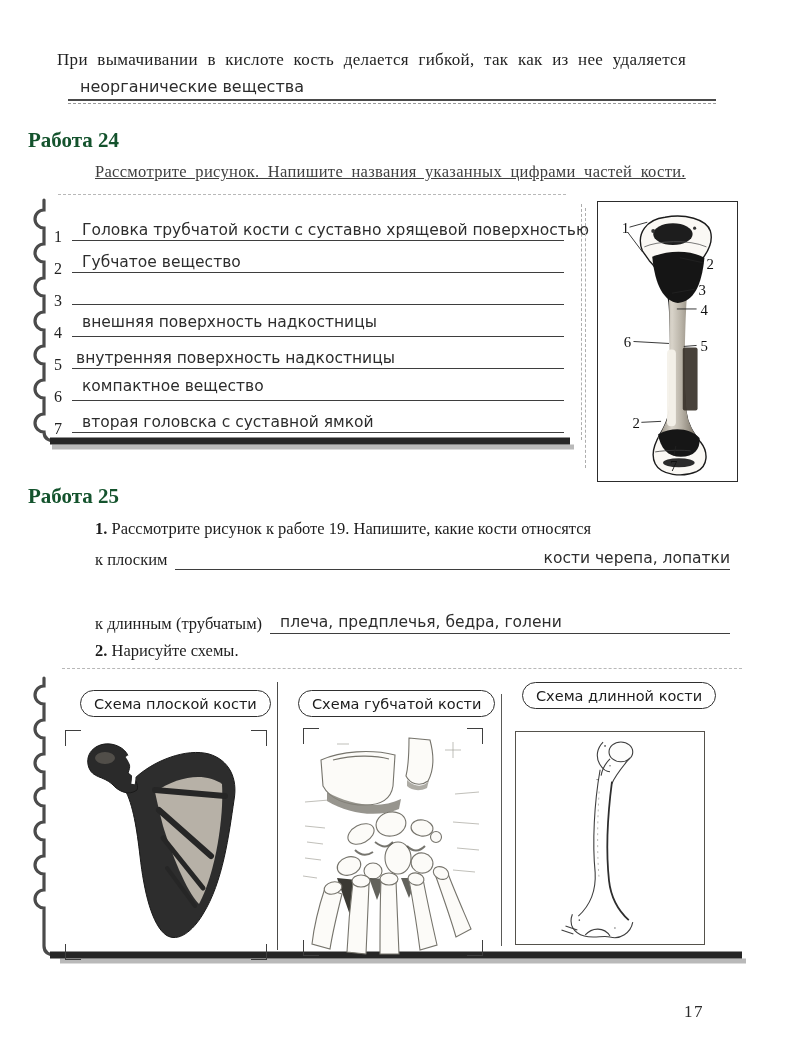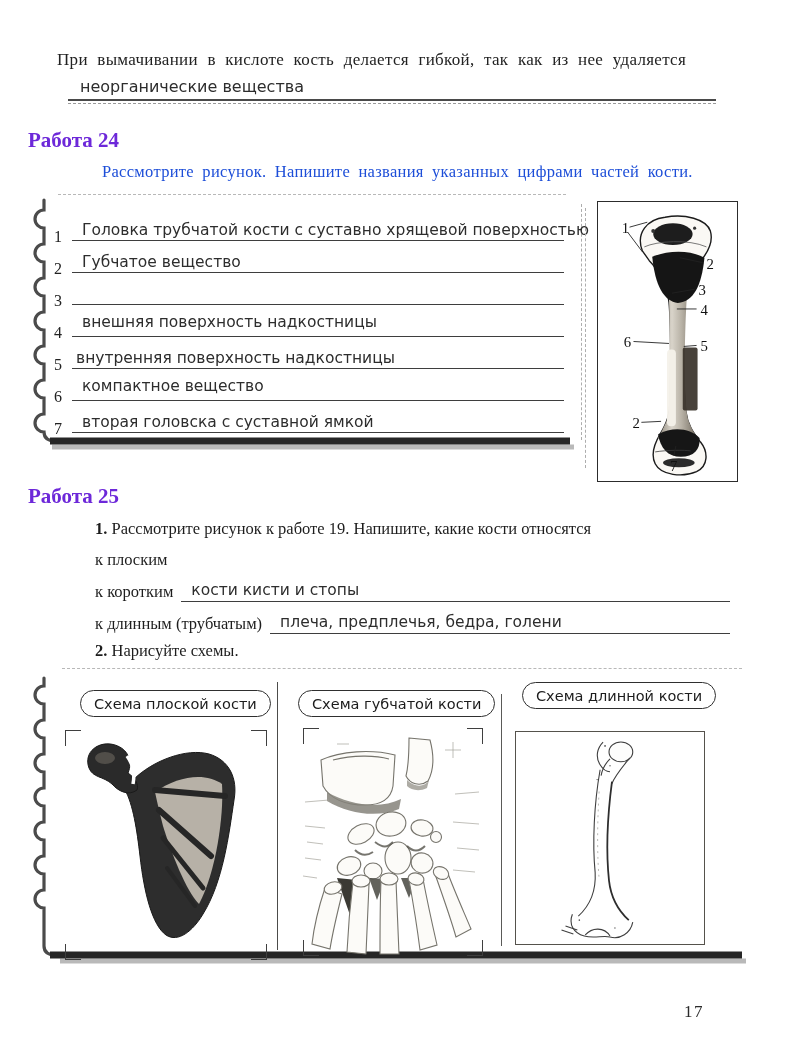--- a/index.html
+++ b/index.html
@@ -7,22 +7,22 @@
         font-family:"Liberation Serif",serif;color:#1f1f1f;}
   .serif{font-family:"Liberation Serif",serif;}
   .hand{font-family:"DejaVu Sans",sans-serif;color:#2d2d2d;}
   .abs{position:absolute;}
   
   #intro-line{left:57px;top:50px;width:680px;font-size:17px;letter-spacing:.3px;word-spacing:5px;color:#222;}
   #intro-ans{left:80px;top:77px;font-size:16px;}
   #intro-underline{left:68px;top:99px;width:648px;border-bottom:2px solid #4a4a4a;}
   #intro-underline2{left:68px;top:103px;width:648px;border-bottom:1px dashed #9a9a9a;}
   
-  .work-title{left:28px;font-size:21px;font-weight:bold;color:#6d28d9;}
-  .instr{left:102px;font-size:16.5px;letter-spacing:.3px;word-spacing:4px;color:#1d4ed8;}
+  .work-title{left:28px;font-size:21px;font-weight:bold;color:#14532d;}
+  .instr{left:95px;font-size:16.5px;letter-spacing:.3px;word-spacing:4px;color:#404040;text-decoration:underline;}
   
   .panel{position:absolute;}
   .panel svg.edge{position:absolute;left:0;top:0;}
   .topdash{position:absolute;border-top:1.5px dashed #b8b8b8;}
   
   .a-row{position:absolute;left:36px;width:510px;height:24px;}
   .a-num{position:absolute;left:0;bottom:-5px;font-size:16px;color:#222;}
   .a-line{position:absolute;left:18px;right:0;bottom:0;border-bottom:1.9px solid #3e3e3e;}
   .a-text{position:absolute;left:28px;bottom:2px;font-size:15.5px;white-space:nowrap;}
   
@@ -155,24 +155,21 @@
       <text class="fig-num" x="35" y="228">2</text>
       <text class="fig-num" x="73" y="271">7</text>
     </svg>
   </div>
 
   <div class="abs work-title" style="top:484px;">Работа 25</div>
   <div class="task" style="top:519px;"><b>1.</b><span> Рассмотрите рисунок к работе 19. Напишите, какие кости относятся</span></div>
 
   <div class="f-row serif" style="top:546px;text-align:right;">
     <span class="f-label">к плоским</span>
-  </div>
-  <div class="f-row serif" style="top:578px;">
-    <span class="f-label">к коротким</span>
-    <span class="f-ans">кости кисти и стопы</span>
+    <span class="f-ans">кости черепа, лопатки</span>
   </div>
   <div class="f-row serif" style="top:610px;">
     <span class="f-label">к длинным (трубчатым)</span>
     <span class="f-ans">плеча, предплечья, бедра, голени</span>
   </div>
   <div class="task" style="top:641px;"><b>2.</b><span> Нарисуйте схемы.</span></div>
 
   <div class="panel" id="panel2" style="left:18px;top:666px;width:770px;height:316px;">
     <svg class="edge" width="770" height="316" viewBox="0 0 770 316">
       <path d="M 42 295 L 728 295" stroke="#a8a8a8" stroke-width="5" fill="none" opacity="0.8"></path>

